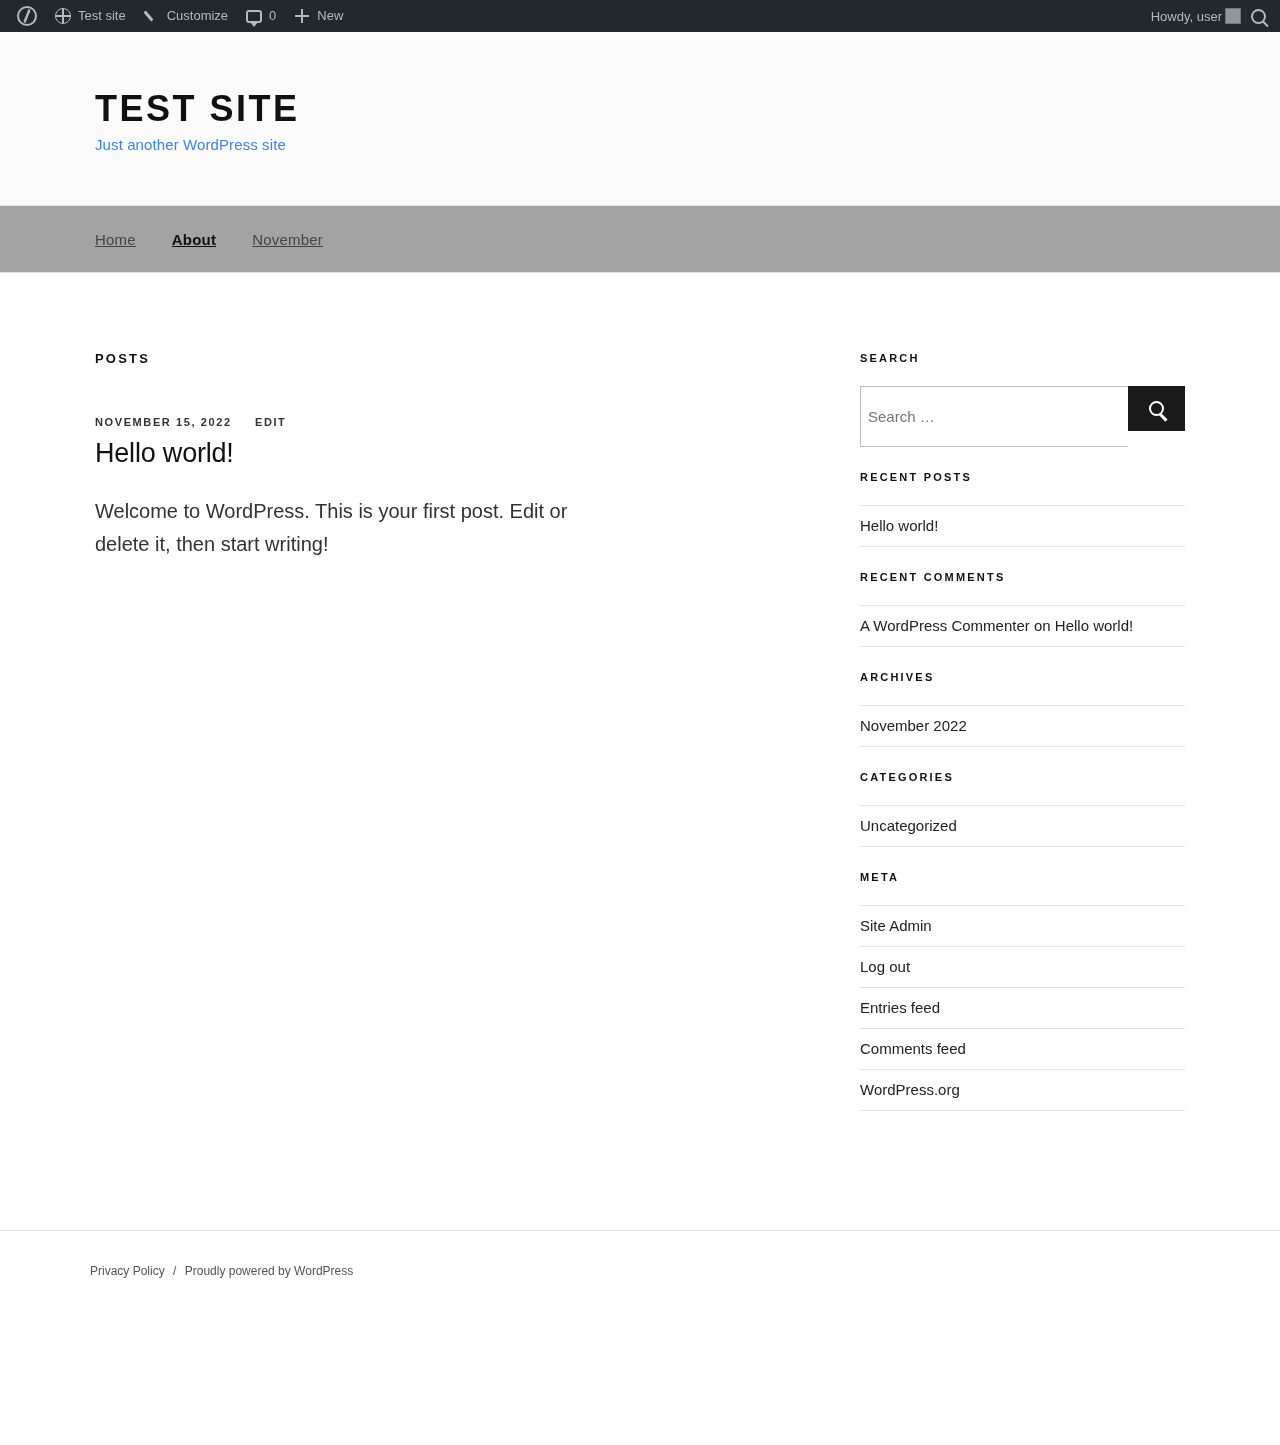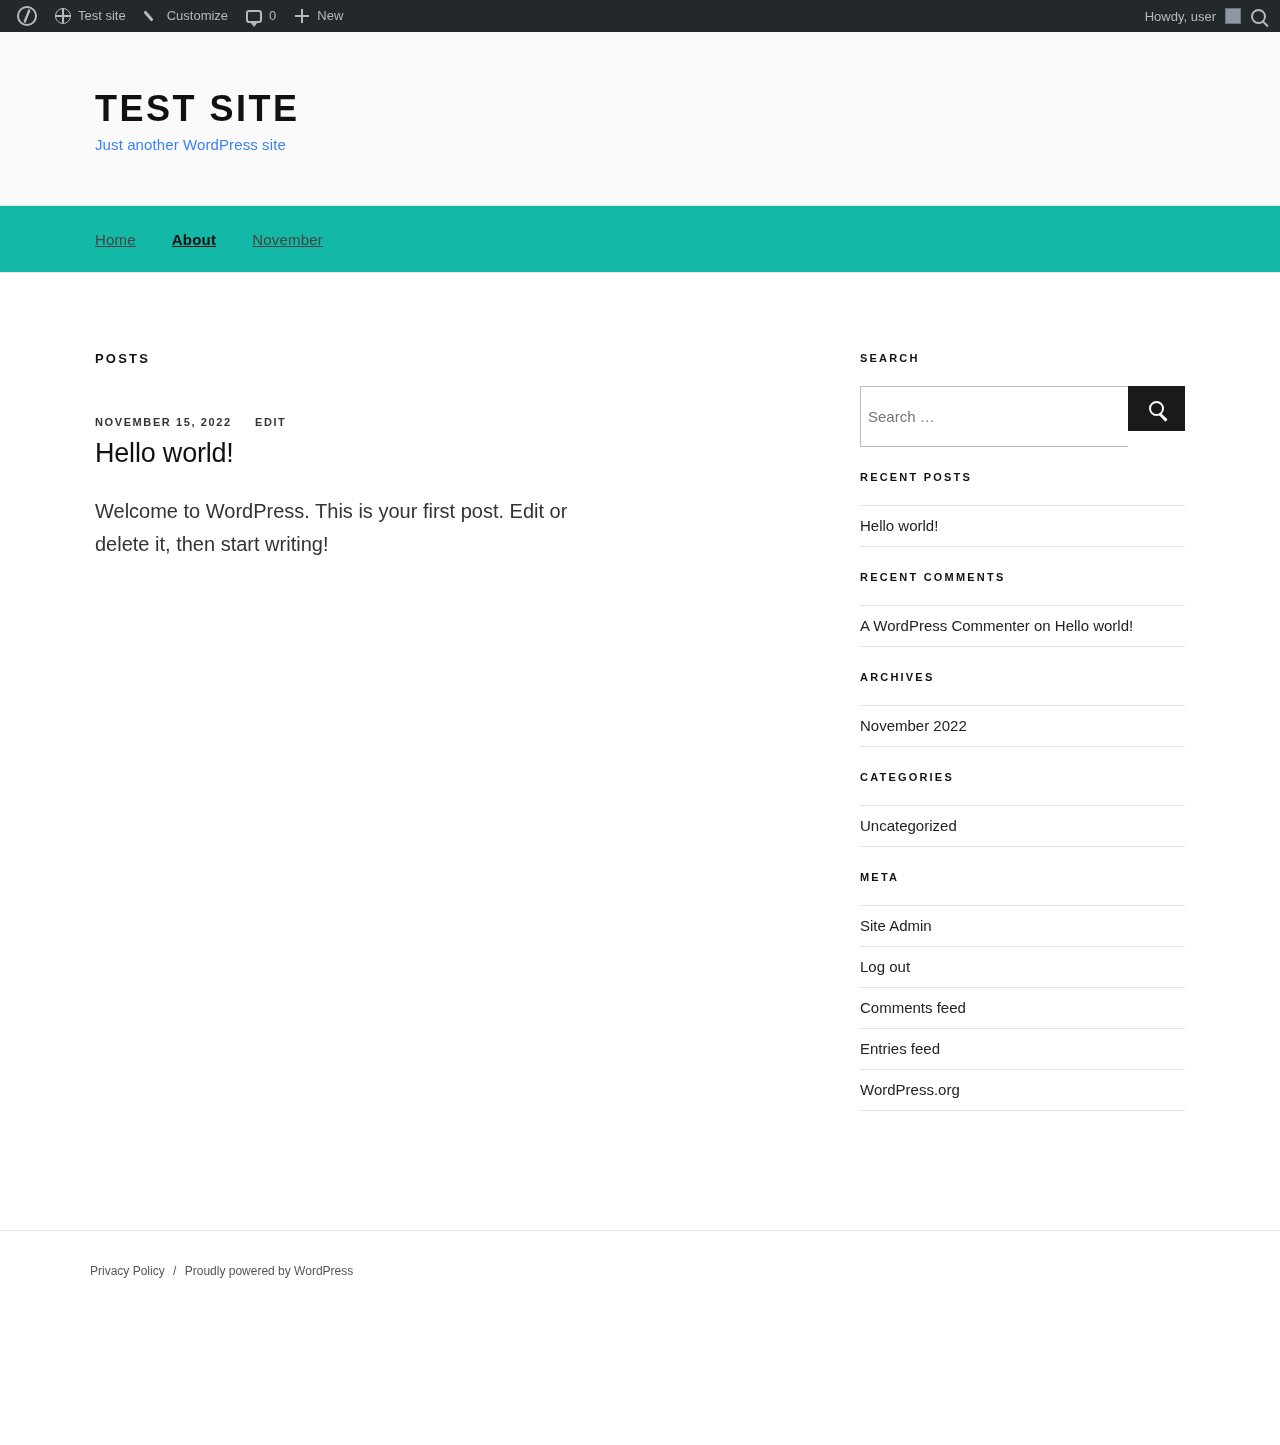--- a/index.html
+++ b/index.html
@@ -31,21 +31,21 @@
     padding: 0 9px;
     color: #b4b9be;
     white-space: nowrap;
   }
   .ab-item .lbl { line-height: 32px; }
   .ab-right {
     margin-left: auto;
     display: flex;
     align-items: center;
   }
-  .ab-howdy { padding-right: 10px; display:flex; align-items:center; gap:9px; }
+  .ab-howdy { padding-right: 10px; display:flex; align-items:center; gap:3px; }
   .avatar {
     width: 16px; height: 16px;
     background: #8f98a1;
     display: inline-block;
     border: 1px solid #6b737b;
   }
   .wp-logo {
     width: 20px; height: 20px;
     border-radius: 50%;
     border: 2px solid #b4b9be;
@@ -160,21 +160,21 @@
   }
   .site-desc {
     font-size: 15px;
     color: #3b82f6;
     margin: 0;
     letter-spacing: 0.1px;
   }
 
   
   .site-nav {
-    background: #14b8a6;
+    background: #a3a3a3;
     border-bottom: 1px solid #e6e6e6;
     height: 67px;
   }
   .nav-inner {
     width: 1090px;
     margin: 0 auto;
     display: flex;
     align-items: center;
     height: 67px;
     gap: 36px;
@@ -421,24 +421,24 @@
     <section class="widget">
       <h3 class="widget-title">META</h3>
       <ul class="w-list">
         <li>
           <a href="#">Site Admin</a>
         </li>
         <li>
           <a href="#">Log out</a>
         </li>
         <li>
+          <a href="#">Entries feed</a>
+        </li>
+        <li>
           <a href="#">Comments feed</a>
-        </li>
-        <li>
-          <a href="#">Entries feed</a>
         </li>
         <li>
           <a href="#">WordPress.org</a>
         </li>
       </ul>
     </section>
 
   </aside>
 </div>
 

